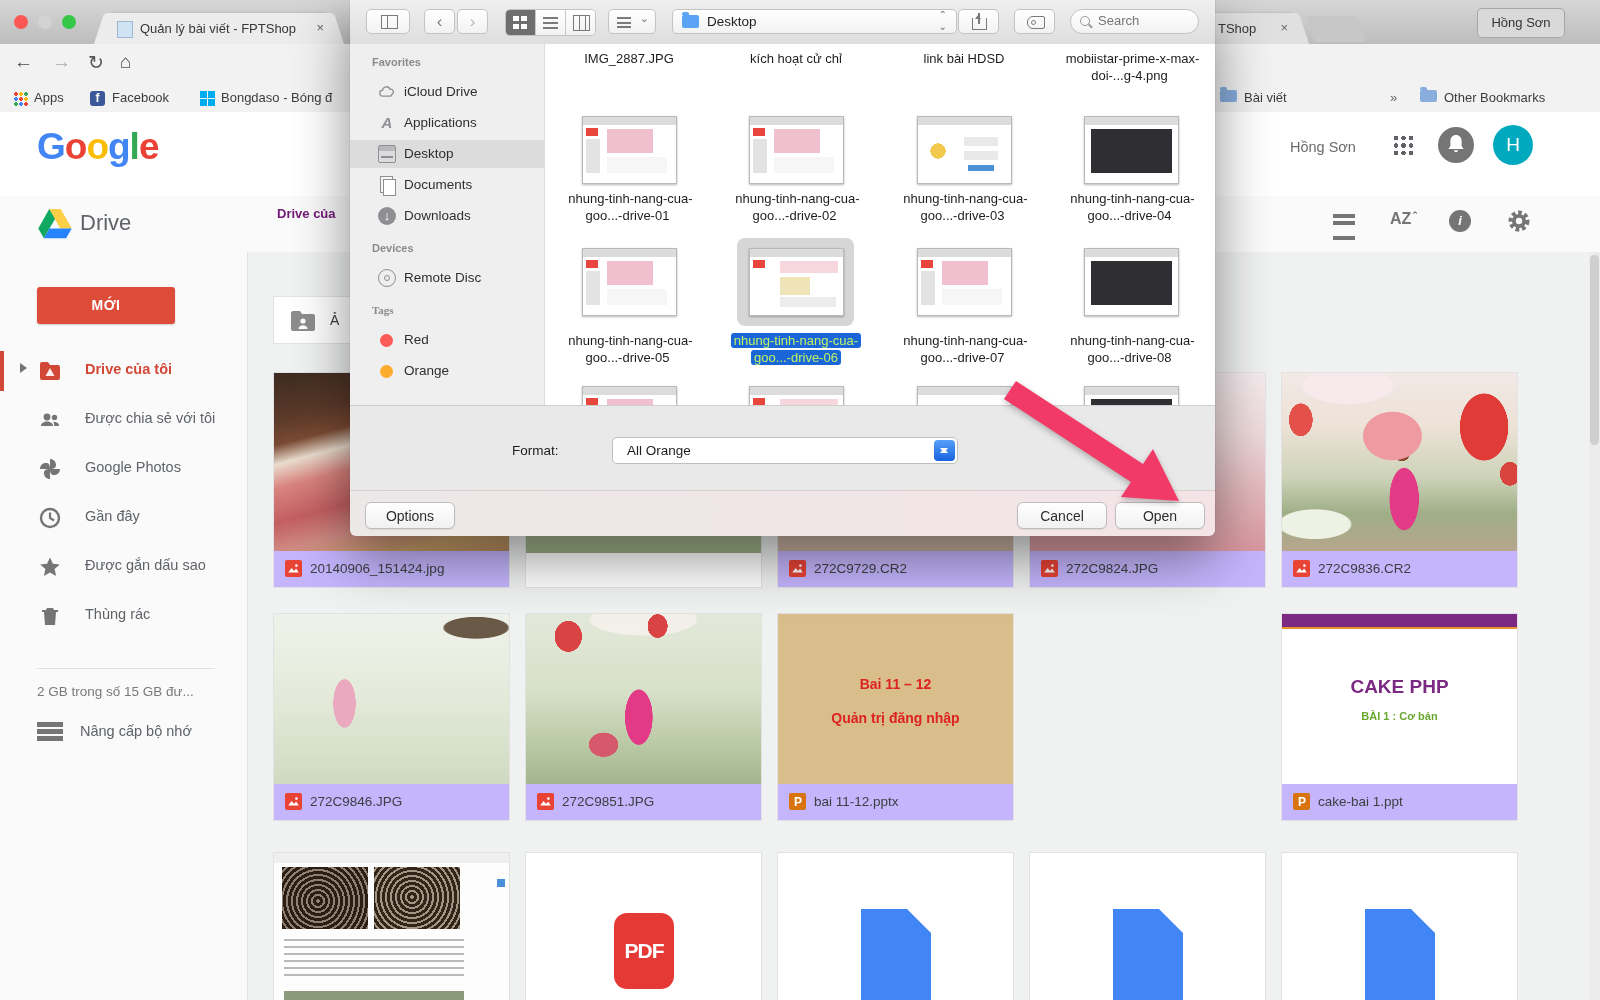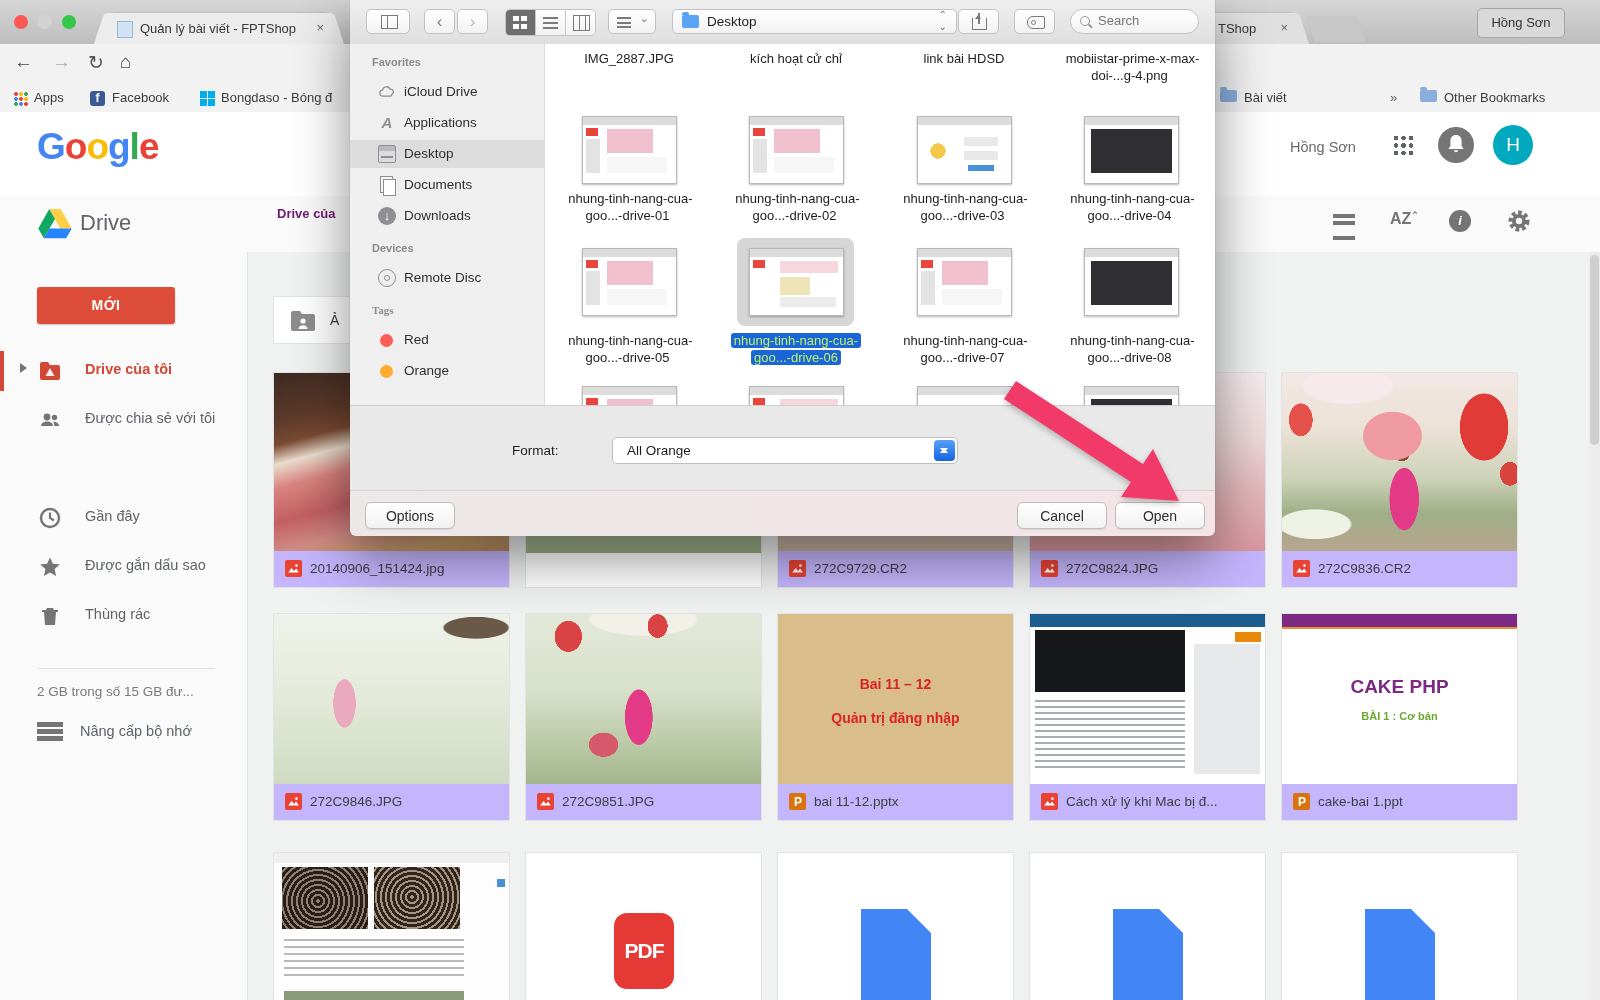--- a/index.html
+++ b/index.html
@@ -278,20 +278,26 @@
     </div>
     <div class="abs navrow" style="top:143px;">
       <svg class="sideic" viewBox="0 0 24 24">
           <circle cx="9" cy="9" r="3.4" fill="#757575"></circle>
           <circle cx="16.5" cy="9.4" r="2.7" fill="#757575"></circle>
           <path d="M3 18c0-3 3-4.6 6-4.6s6 1.6 6 4.6z" fill="#757575"></path>
           <path d="M15.5 13.6c2.6.2 5.5 1.6 5.5 4.4h-4.6z" fill="#757575"></path>
         </svg>
       <div class="lbl">Được chia sẻ với tôi</div>
     </div>
+    <div class="abs navrow" style="top:192px;">
+      <svg class="sideic" viewBox="0 0 24 24">
+          <path d="M12 12H2c0-3.3 2.2-6 6-6 2.8 0 4 1.8 4 6zM12 12V2c3.3 0 6 2.2 6 6 0 2.8-1.8 4-6 4zM12 12h10c0 3.3-2.2 6-6 6-2.8 0-4-1.8-4-6zM12 12v10c-3.3 0-6-2.2-6-6 0-2.8 1.8-4 6-4z" fill="#757575"></path>
+        </svg>
+      <div class="lbl">Google Photos</div>
+    </div>
     <div class="abs navrow" style="top:241px;">
       <svg class="sideic" viewBox="0 0 24 24">
           <circle cx="12" cy="12" r="9" fill="none" stroke="#757575" stroke-width="2.4"></circle>
           <path d="M12 6.5V12l4 2.5" fill="none" stroke="#757575" stroke-width="2.2"></path>
         </svg>
       <div class="lbl">Gần đây</div>
     </div>
     <div class="abs navrow" style="top:290px;">
       <svg class="sideic" viewBox="0 0 24 24">
           <path d="M12 2.5l2.9 6.3 6.9.7-5.2 4.6 1.5 6.8L12 17.4 5.9 20.9l1.5-6.8L2.2 9.5l6.9-.7z" fill="#757575"></path>
@@ -399,31 +405,20 @@
       <div class="timg p-bai" style="height:172px;">
         <div class="slidetxt" style="top:62px;font-size:14px;color:#d22;">Bai 11 – 12</div>
         <div class="slidetxt" style="top:96px;font-size:14px;color:#d22;">Quản trị đăng nhập</div>
       </div>
       <div class="tlabel">
           <svg width="17" height="17" viewBox="0 0 17 17">
             <rect width="17" height="17" rx="2" fill="#d9730d"></rect>
             <text x="5" y="13" fill="#fff" font-size="12" font-weight="bold" font-family="Liberation Sans,sans-serif">P</text>
           </svg>
           <div class="nm ellip">bai 11-12.pptx</div>
-        </div>
-    </div>
-    <div class="abs tile" style="left:781px;top:361px;width:237px;height:208px;">
-      <div class="timg p-mac" style="height:172px;"></div>
-      <div class="tlabel">
-          <svg width="17" height="17" viewBox="0 0 17 17">
-            <rect width="17" height="17" rx="2" fill="#e94335"></rect>
-            <path d="M3.2 12.4 6.6 8l2.5 3 2-2.6 2.7 4z" fill="#fff"></path>
-            <circle cx="11.4" cy="5.6" r="1.3" fill="#fff"></circle>
-          </svg>
-          <div class="nm ellip">Cách xử lý khi Mac bị đ...</div>
         </div>
     </div>
     <div class="abs tile" style="left:1033px;top:361px;width:237px;height:208px;">
       <div class="timg p-cake" style="height:172px;">
         <div class="slidetxt" style="top:62px;font-size:19px;color:#7b2982;">CAKE PHP</div>
         <div class="slidetxt" style="top:96px;font-size:11px;color:#6aa82e;">BÀI 1 : Cơ bản</div>
       </div>
       <div class="tlabel">
           <svg width="17" height="17" viewBox="0 0 17 17">
             <rect width="17" height="17" rx="2" fill="#d9730d"></rect>

